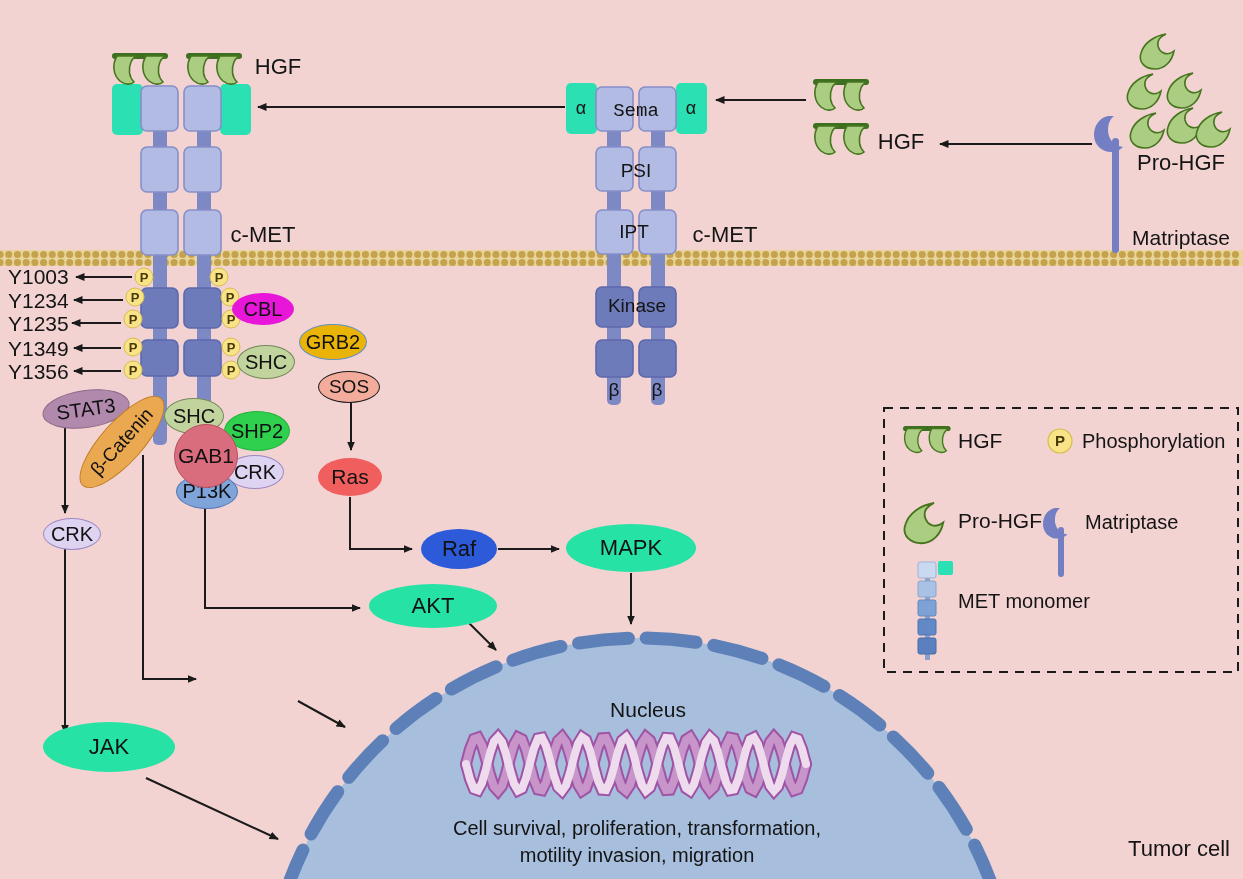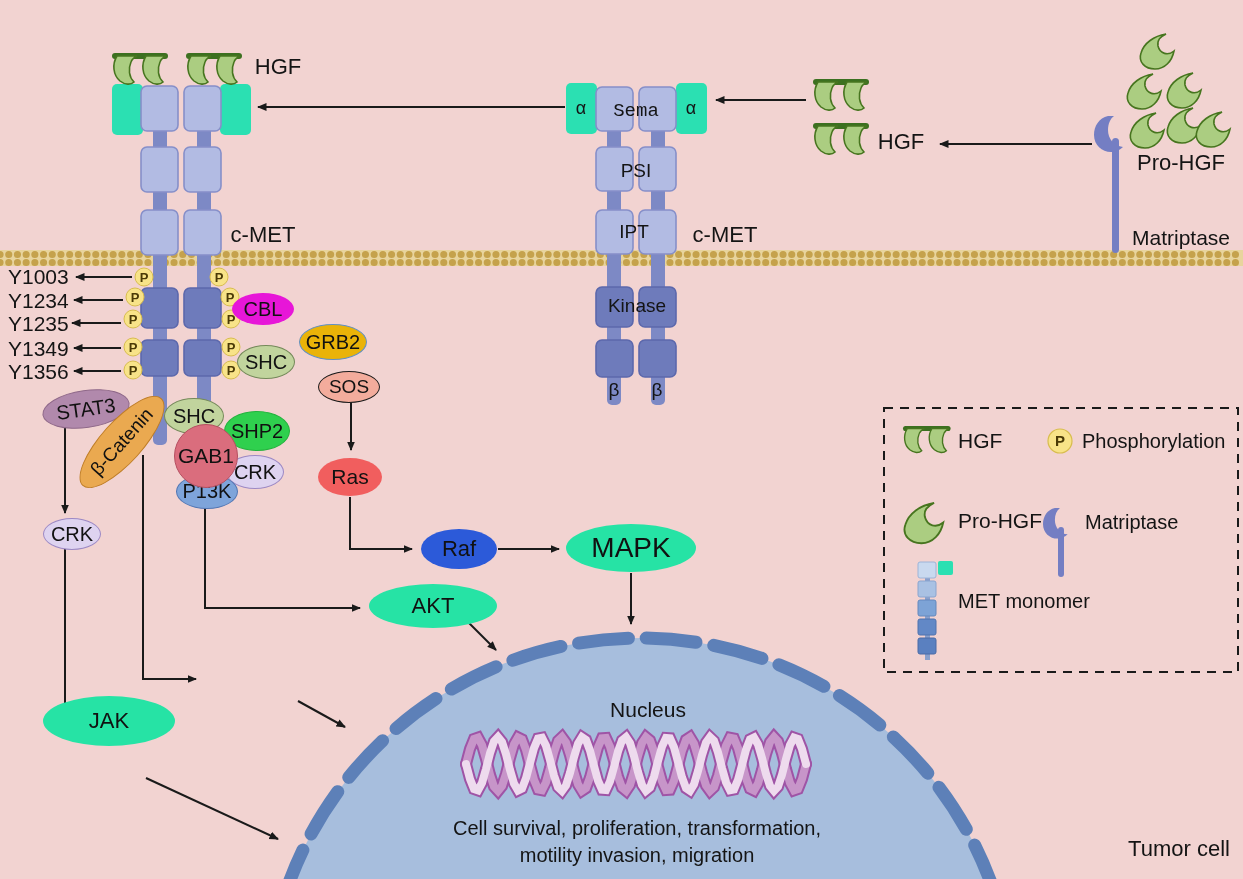--- a/index.html
+++ b/index.html
@@ -215,27 +215,27 @@
     </div>
 <div class="mol" style="left:43px;top:518px;width:56px;height:30px;background:#ded3f0;border:1.6px solid #9d89c4;font-size:20px;">
   <span>CRK</span>
     </div>
 <div class="mol" style="left:318px;top:458px;width:64px;height:38px;background:#f15e5e;font-size:21px;">
   <span>Ras</span>
     </div>
 <div class="mol" style="left:421px;top:529px;width:76px;height:40px;background:#2c5ad9;font-size:22px;">
   <span>Raf</span>
     </div>
-<div class="mol" style="left:566px;top:524px;width:130px;height:48px;background:#26e3a5;font-size:28px;text-align:right;">
+<div class="mol" style="left:566px;top:524px;width:130px;height:48px;background:#26e3a5;font-size:22px;text-align:right;">
   <span>MAPK</span>
     </div>
 <div class="mol" style="left:369px;top:584px;width:128px;height:44px;background:#26e3a5;font-size:22px;">
   <span>AKT</span>
     </div>
-<div class="mol" style="left:43px;top:696px;width:132px;height:50px;background:#26e3a5;font-size:22px;">
+<div class="mol" style="left:43px;top:722px;width:132px;height:50px;background:#26e3a5;font-size:22px;">
   <span>JAK</span>
     </div>
 
 <div class="lbl c" style="left:278px;top:67px;font-size:22px;">HGF</div>
 <div class="lbl c" style="left:263px;top:235px;font-size:22px;">c-MET</div>
 <div class="lbl c" style="left:725px;top:235px;font-size:22px;">c-MET</div>
 <div class="lbl c" style="left:581px;top:108px;font-size:18px;">α</div>
 <div class="lbl c" style="left:691px;top:108px;font-size:18px;">α</div>
 <div class="lbl c" style="left:636px;top:111px;font-size:19px;font-family:Liberation Mono, monospace;">Sema</div>
 <div class="lbl c" style="left:636px;top:171px;font-size:19px;">PSI</div>

